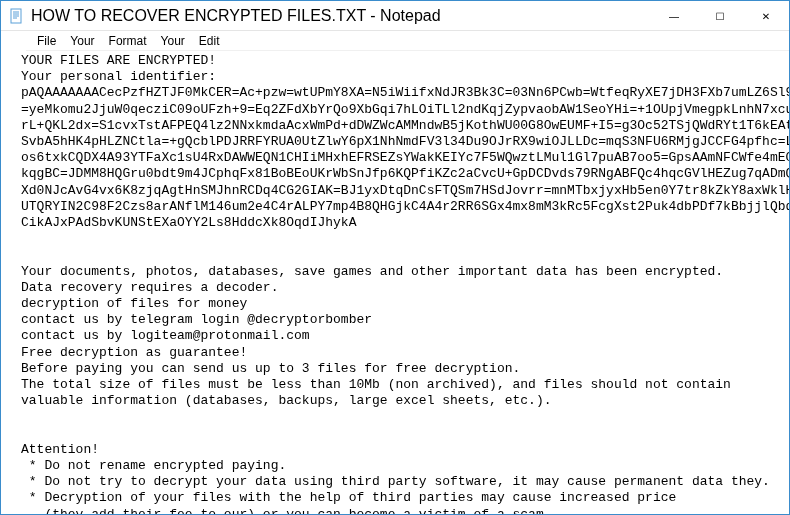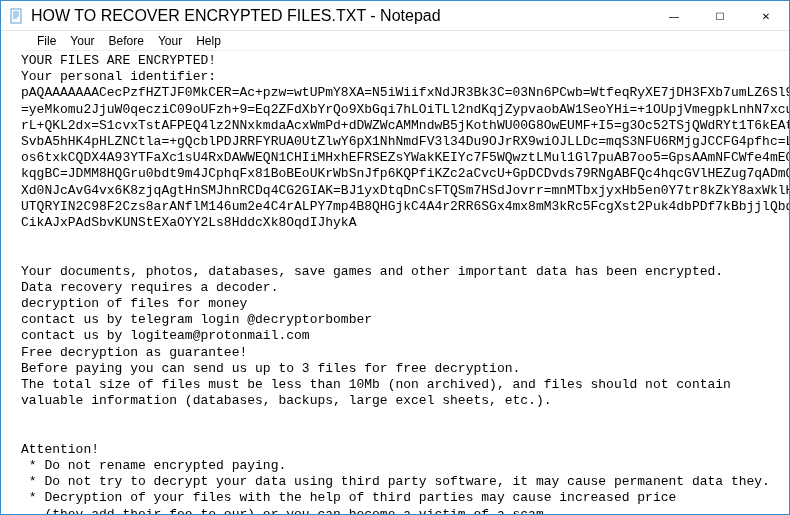--- a/index.html
+++ b/index.html
@@ -89,23 +89,23 @@
   <div class="window-controls">
     <div class="win-btn">—</div>
     <div class="win-btn">☐</div>
     <div class="win-btn close">✕</div>
   </div>
 </div>
 
 <div class="menubar">
   <span class="menu-item">File</span>
   <span class="menu-item">Your</span>
-  <span class="menu-item">Before</span>
+  <span class="menu-item">Format</span>
   <span class="menu-item">Your</span>
-  <span class="menu-item">Help</span>
+  <span class="menu-item">Edit</span>
 </div>
 
 <div class="content"><span>YOUR FILES ARE ENCRYPTED!</span>
 <span>Your personal identifier:</span>
 <span>pAQAAAAAAACecPzfHZTJF0MkCER=Ac+pzw=wtUPmY8XA=N5iWiifxNdJR3Bk3C=03Nn6PCwb=WtfeqRyXE7jDH3FXb7umLZ6Sl9m
 =yeMkomu2JjuW0qecziC09oUFzh+9=Eq2ZFdXbYrQo9XbGqi7hLOiTLl2ndKqjZypvaobAW1SeoYHi=+1OUpjVmegpkLnhN7xcu+
 rL+QKL2dx=S1cvxTstAFPEQ4lz2NNxkmdaAcxWmPd+dDWZWcAMMndwB5jKothWU00G8OwEUMF+I5=g3Oc52TSjQWdRYt1T6kEAtp
 SvbA5hHK4pHLZNCtla=+gQcblPDJRRFYRUA0UtZlwY6pX1NhNmdFV3l34Du9OJrRX9wiOJLLDc=mqS3NFU6RMjgJCCFG4pfhc=L9
 os6txkCQDX4A93YTFaXc1sU4RxDAWWEQN1CHIiMHxhEFRSEZsYWakKEIYc7F5WQwztLMul1Gl7puAB7oo5=GpsAAmNFCWfe4mEOi
 kqgBC=JDMM8HQGru0bdt9m4JCphqFx81BoBEoUKrWbSnJfp6KQPfiKZc2aCvcU+GpDCDvds79RNgABFQc4hqcGVlHEZug7qADmQ

